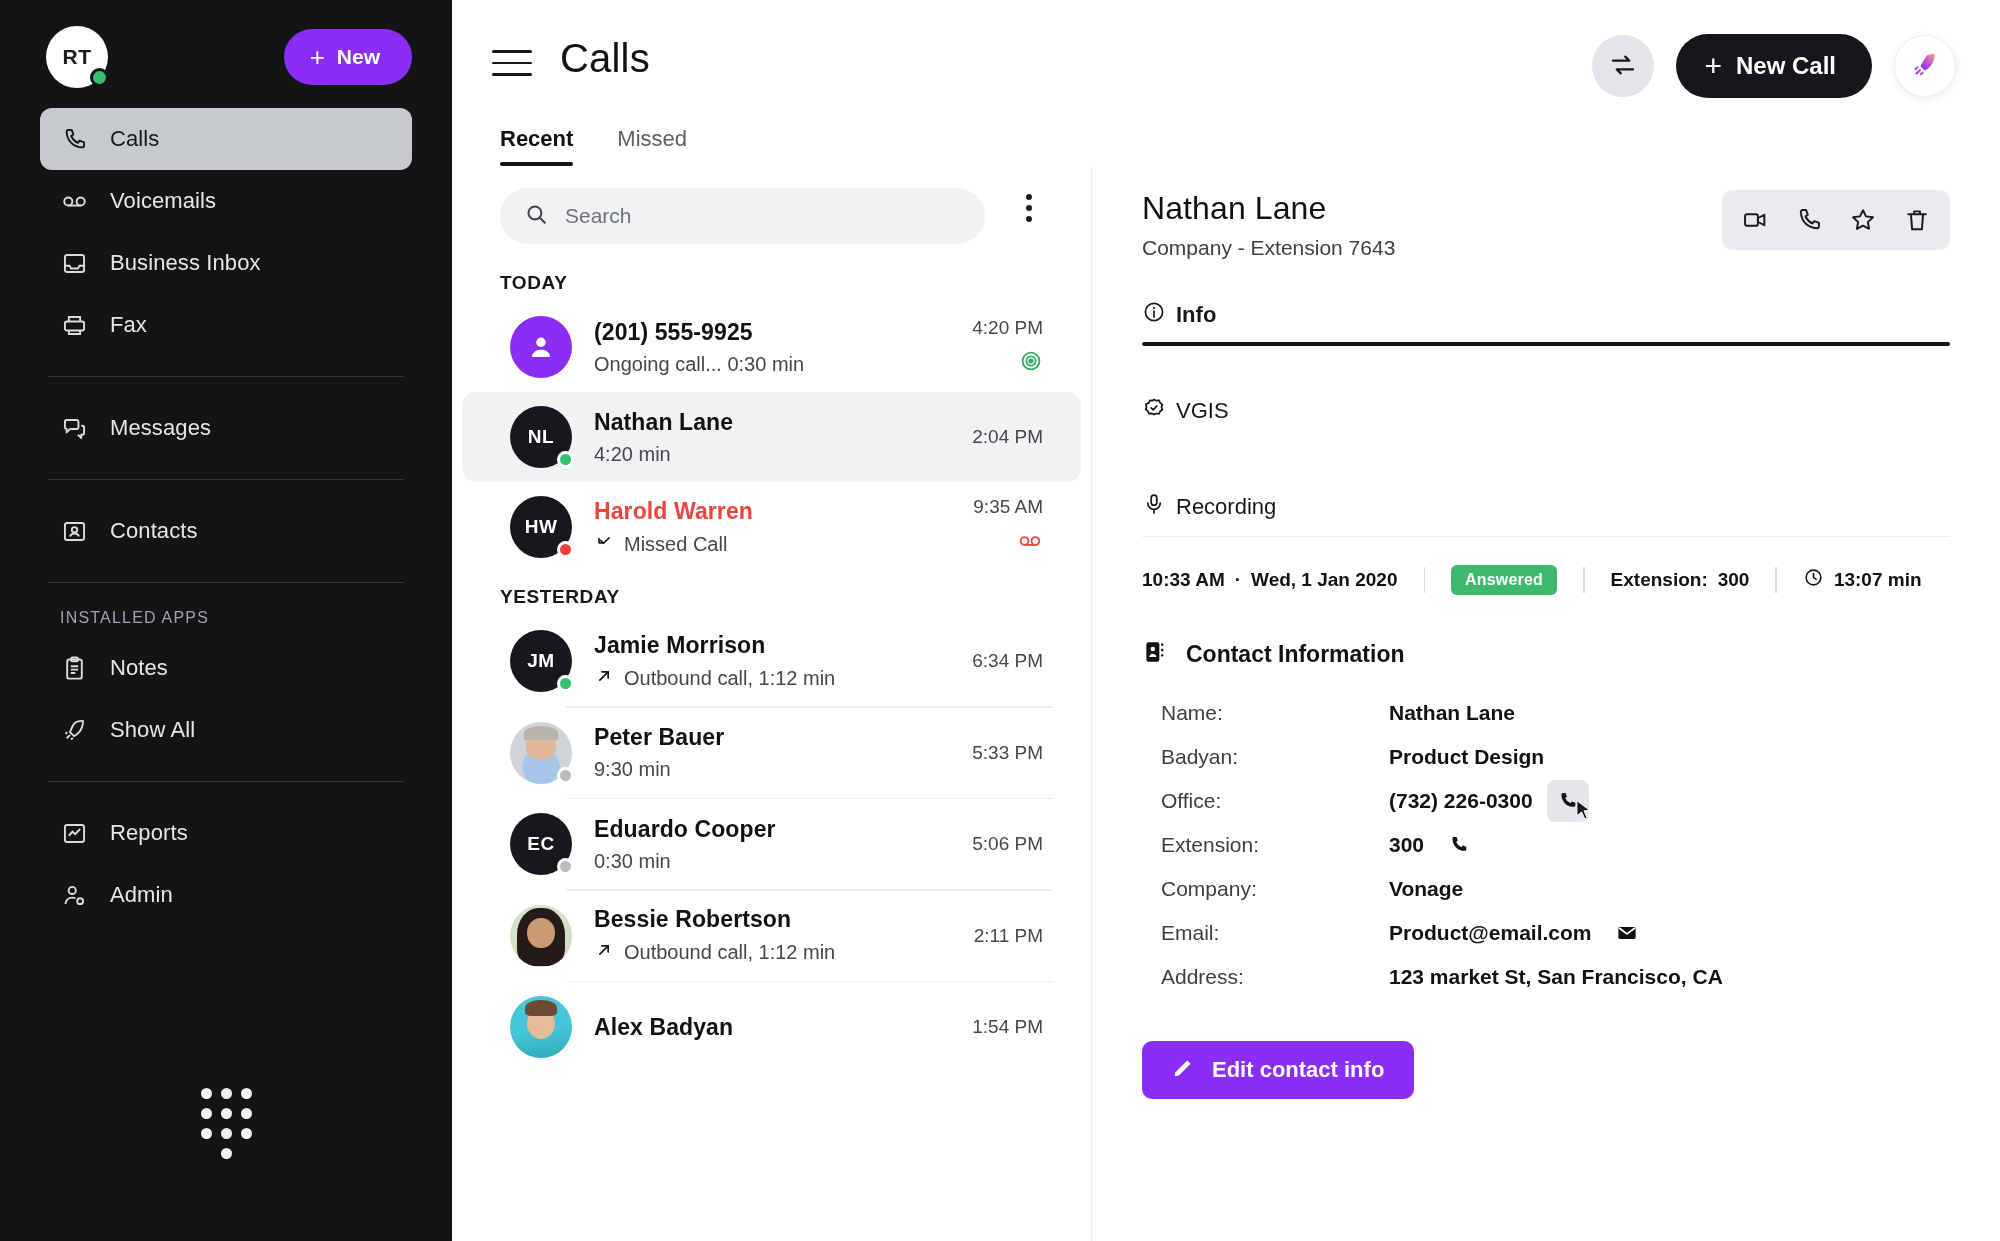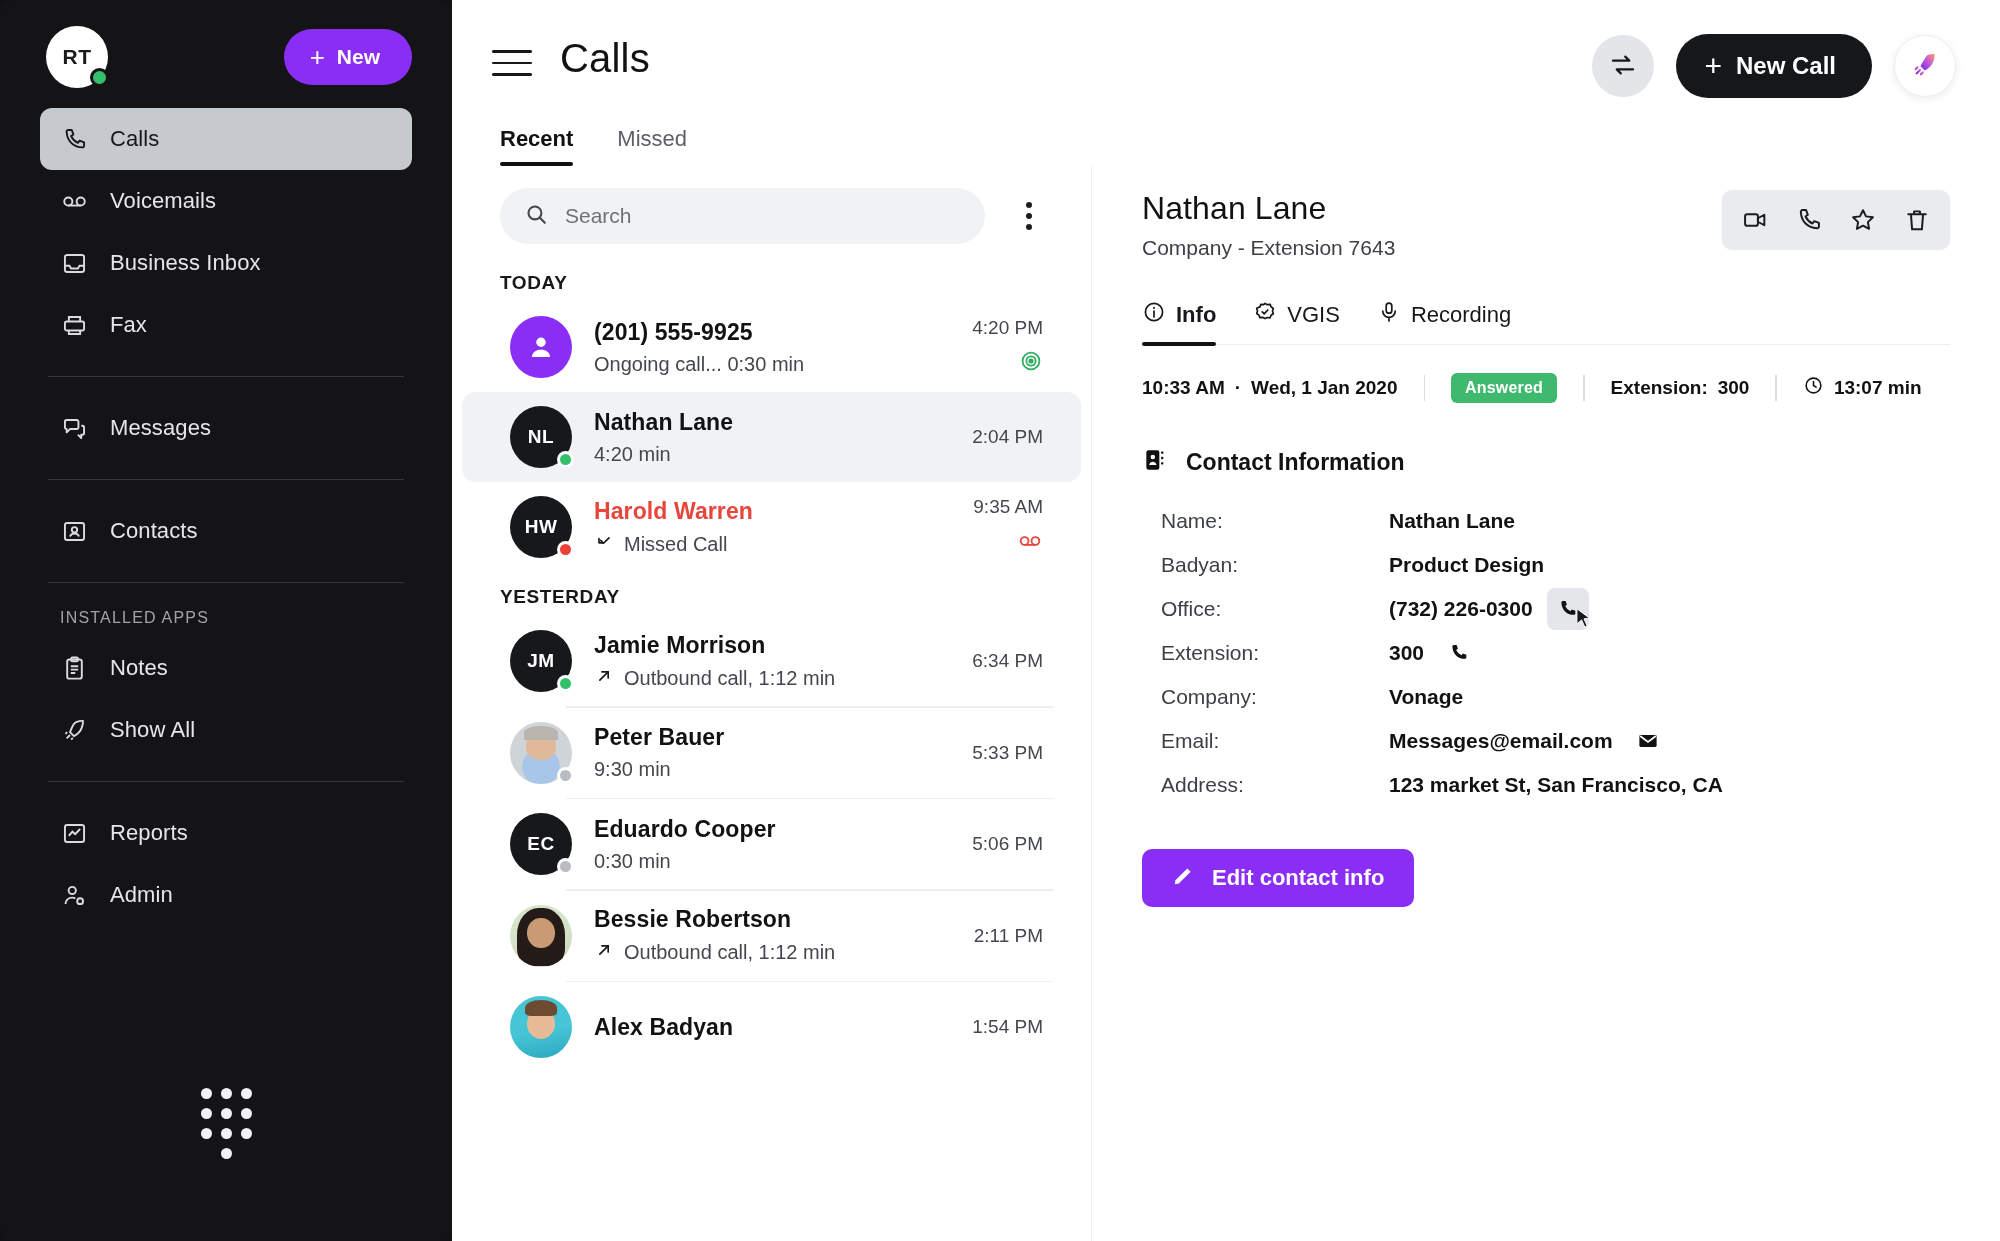--- a/index.html
+++ b/index.html
@@ -106,21 +106,21 @@
   .tab { font-size: 22px; color:#5c6066; padding-bottom: 14px; cursor:pointer; position:relative;}
   .tab.active { color:#111214; font-weight:700; }
   .tab.active::after {
     content:''; position:absolute; left:0; right:0; bottom:0; height:4px; background:#111214; border-radius:2px;
   }
 
   .content { flex:1; display:flex; min-height:0; }
 
   
   .list-pane { width: 640px; flex:0 0 640px; border-right: 1.5px solid #eceef0; display:flex; flex-direction:column; min-height:0;}
-  .search-row { display:flex; align-items:center; gap: 26px; padding: 22px 44px 14px 48px; }
+  .search-row { display:flex; align-items:flex-start; gap: 26px; padding: 22px 44px 14px 48px; }
   .search-box {
     flex:1; display:flex; align-items:center; gap:16px;
     background:#f1f2f4; border-radius: 34px; height:56px; padding: 0 24px;
   }
   .search-box svg { width:25px;height:25px;stroke:#44474c;fill:none;stroke-width:2;}
   .search-box input {
     border:none;background:transparent;outline:none;
     font-size:21px;color:#33363b; width:100%;
     font-family:"Liberation Sans", sans-serif;
   }
@@ -159,21 +159,21 @@
 
   
   .detail { flex:1; padding: 24px 50px 0 50px; min-width:0; }
   .detail-head { display:flex; align-items:flex-start; }
   .d-name { font-size: 32px; font-weight:400; color:#111214; letter-spacing:.1px;}
   .d-sub { font-size: 21px; color:#3d4045; margin-top: 9px;}
   .actionbar { margin-left:auto; display:flex; align-items:center; gap: 8px; background:#e9ebee; border-radius:10px; padding: 8px 10px;}
   .act { width:46px;height:44px; display:flex;align-items:center;justify-content:center;cursor:pointer;border-radius:8px;}
   .act svg { width:28px;height:28px;stroke:#1b1c1f;fill:none;stroke-width:1.7;}
 
-  .d-tabs { display:flex; gap:37px; margin-top: 40px; border-bottom: 1.5px solid #eceef0;}
+  .d-tabs { display:flex; gap:52px; margin-top: 40px; border-bottom: 1.5px solid #eceef0; flex-direction: column;}
   .d-tab { display:flex; align-items:center; gap:10px; font-size:22px; color:#17181b; padding-bottom:14px; cursor:pointer; position:relative;}
   .d-tab.active { font-weight:700; }
   .d-tab.active::after{content:'';position:absolute;left:0;right:0;bottom:-1.5px;height:4px;background:#111214;border-radius:2px;}
   .d-tab svg { width:24px;height:24px;stroke:#17181b;fill:none;stroke-width:1.7;}
 
   .meta-row { display:flex; align-items:center; gap:4px; margin-top: 28px; font-size:19px; color:#111214; font-weight:700;}
   .meta-row .seg { display:flex; align-items:center; gap:10px; padding: 0 22px;}
   .meta-row .seg:first-child{padding-left:0;}
   .meta-row .vbar { width:1.5px; height:26px; background:#dcdee1;}
   .badge { background:#3fb96e; color:#fff; font-size:16px; font-weight:700; padding: 6px 14px; border-radius:6px; letter-spacing:.2px;}
@@ -751,21 +751,21 @@
           </div>
           <div class="field">
             <div class="f-label">Company:</div>
             <div class="f-value">
                 <span>Vonage</span>
               </div>
           </div>
           <div class="field">
             <div class="f-label">Email:</div>
             <div class="f-value">
-              <span>Messages@email.com</span>
+              <span>Product@email.com</span>
               <span class="f-icon-btn">
                 <svg viewBox="0 0 24 24" fill="#111214">
                     <rect x="2.6" y="5.4" width="18.8" height="13.2" rx="1.6"></rect>
                     <path d="M3.4 6.6L12 13l8.6-6.4" stroke="#fff" stroke-width="2" fill="none"></path>
                   </svg>
               </span>
             </div>
           </div>
           <div class="field">
             <div class="f-label">Address:</div>

